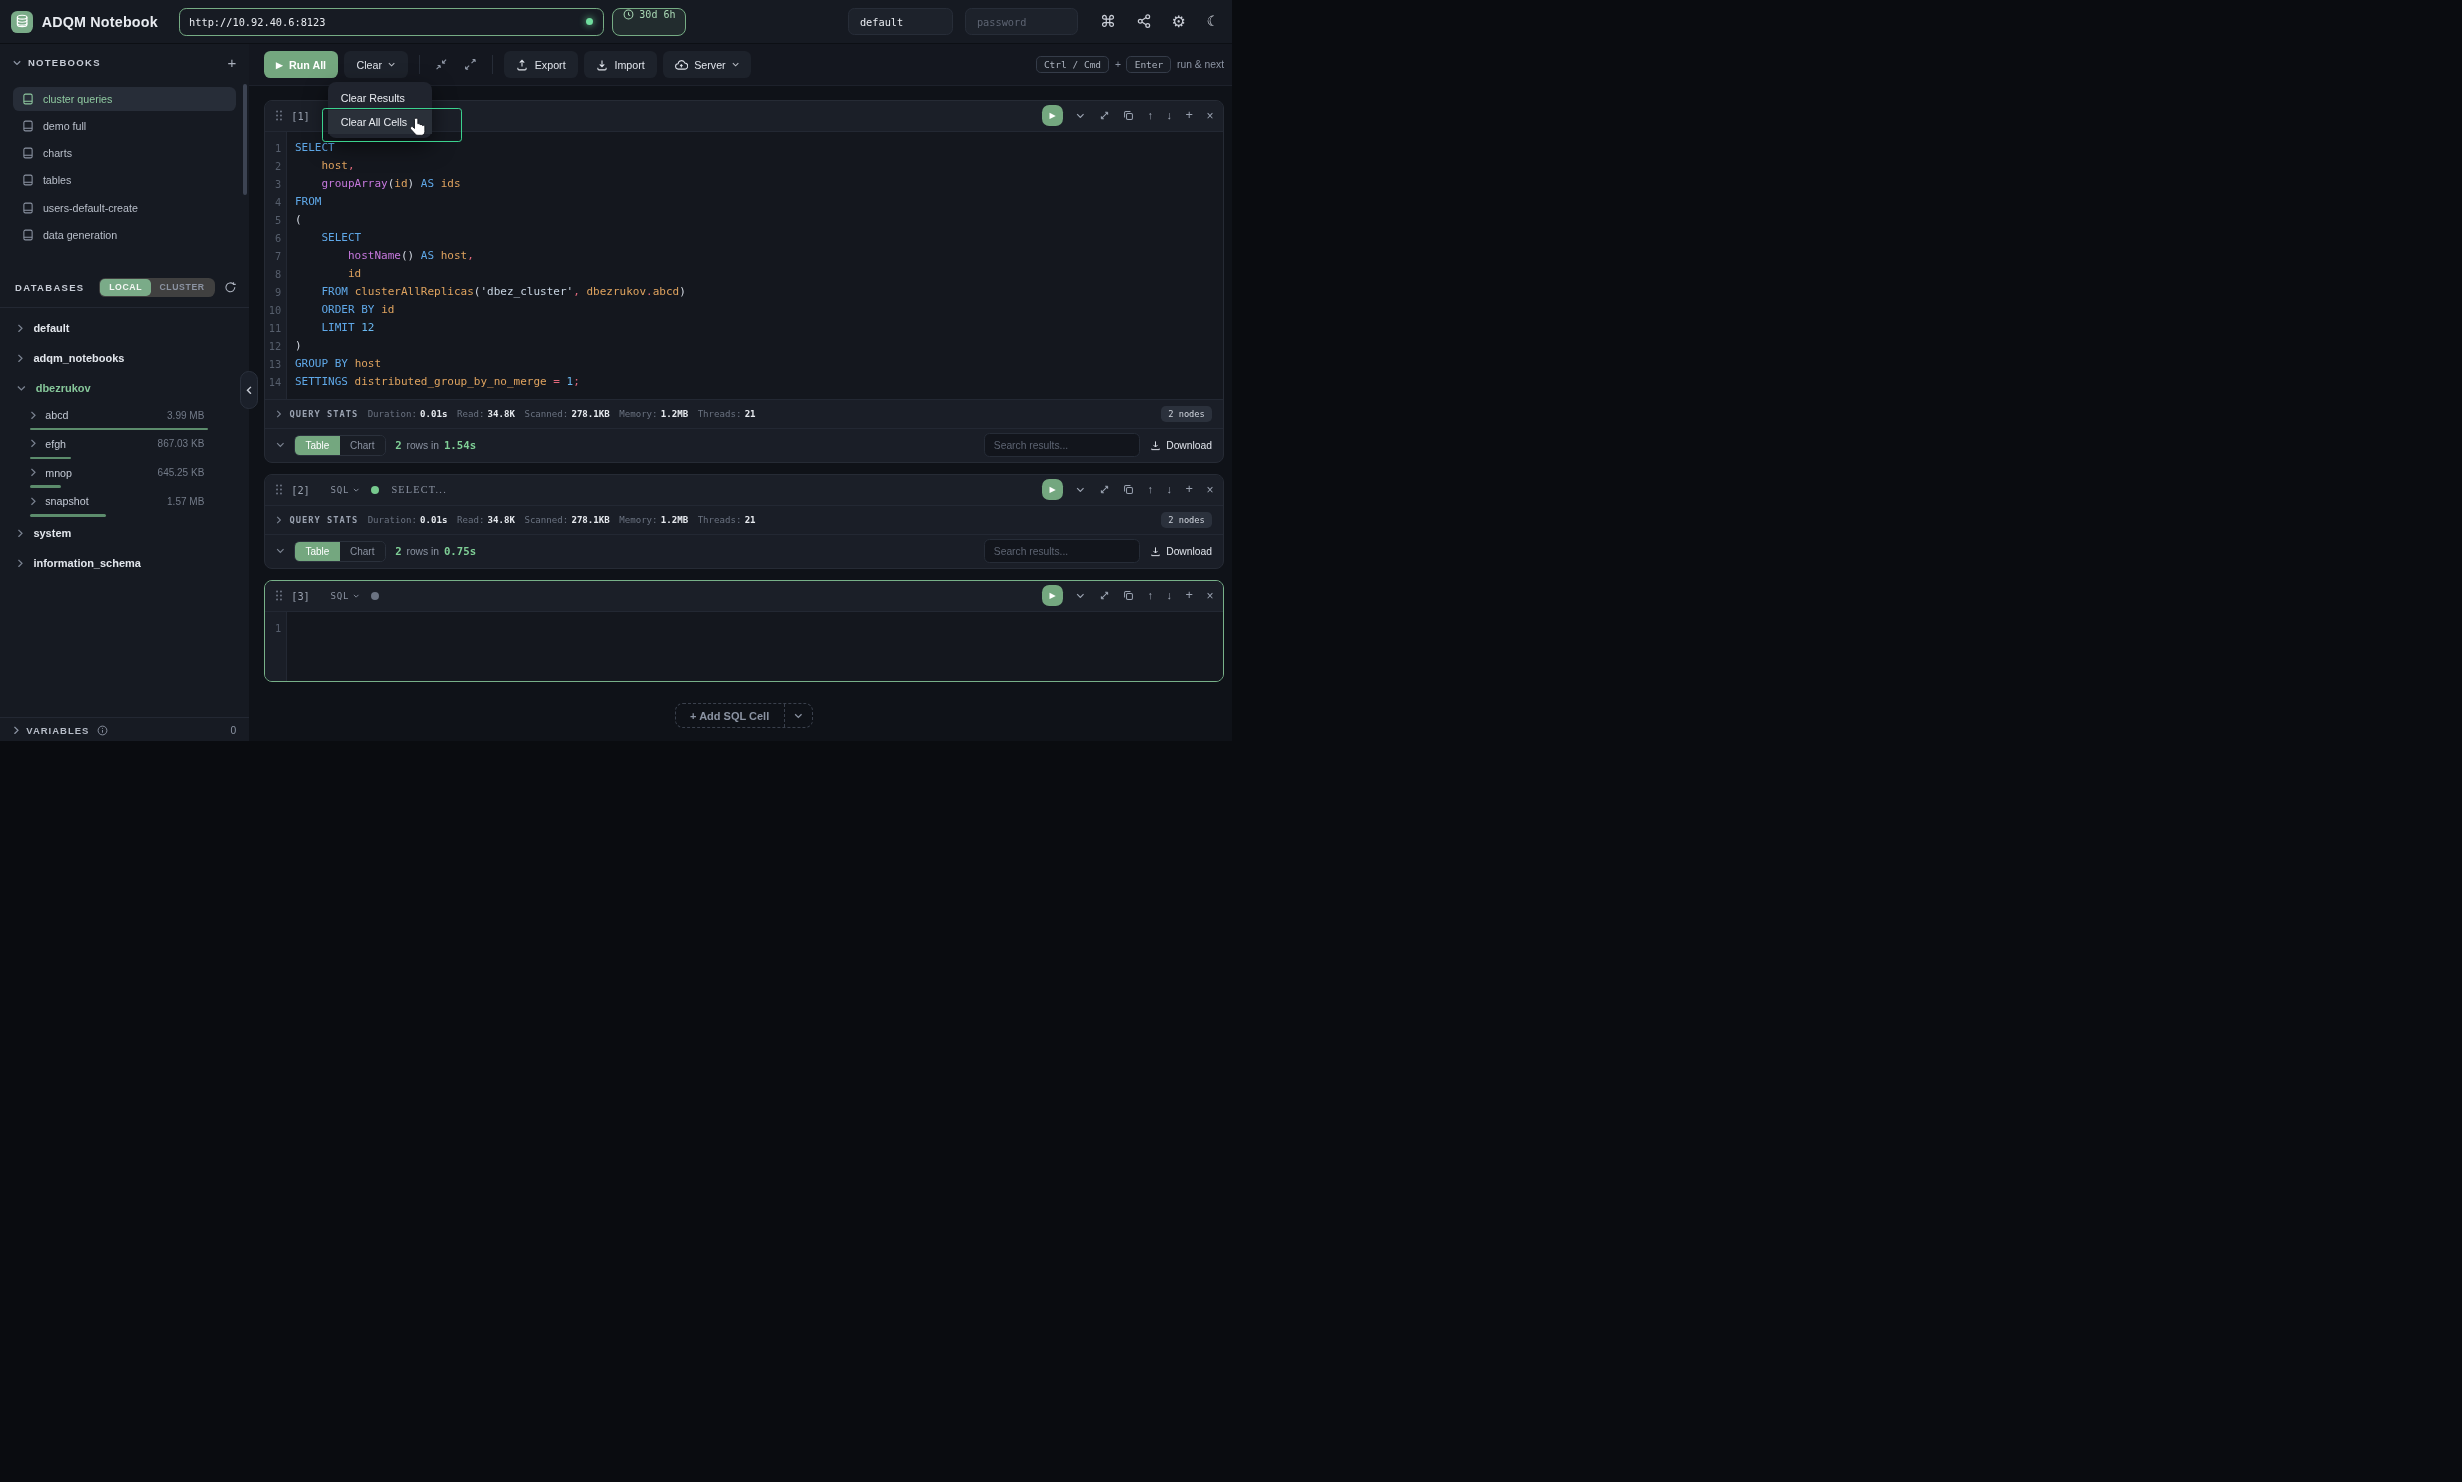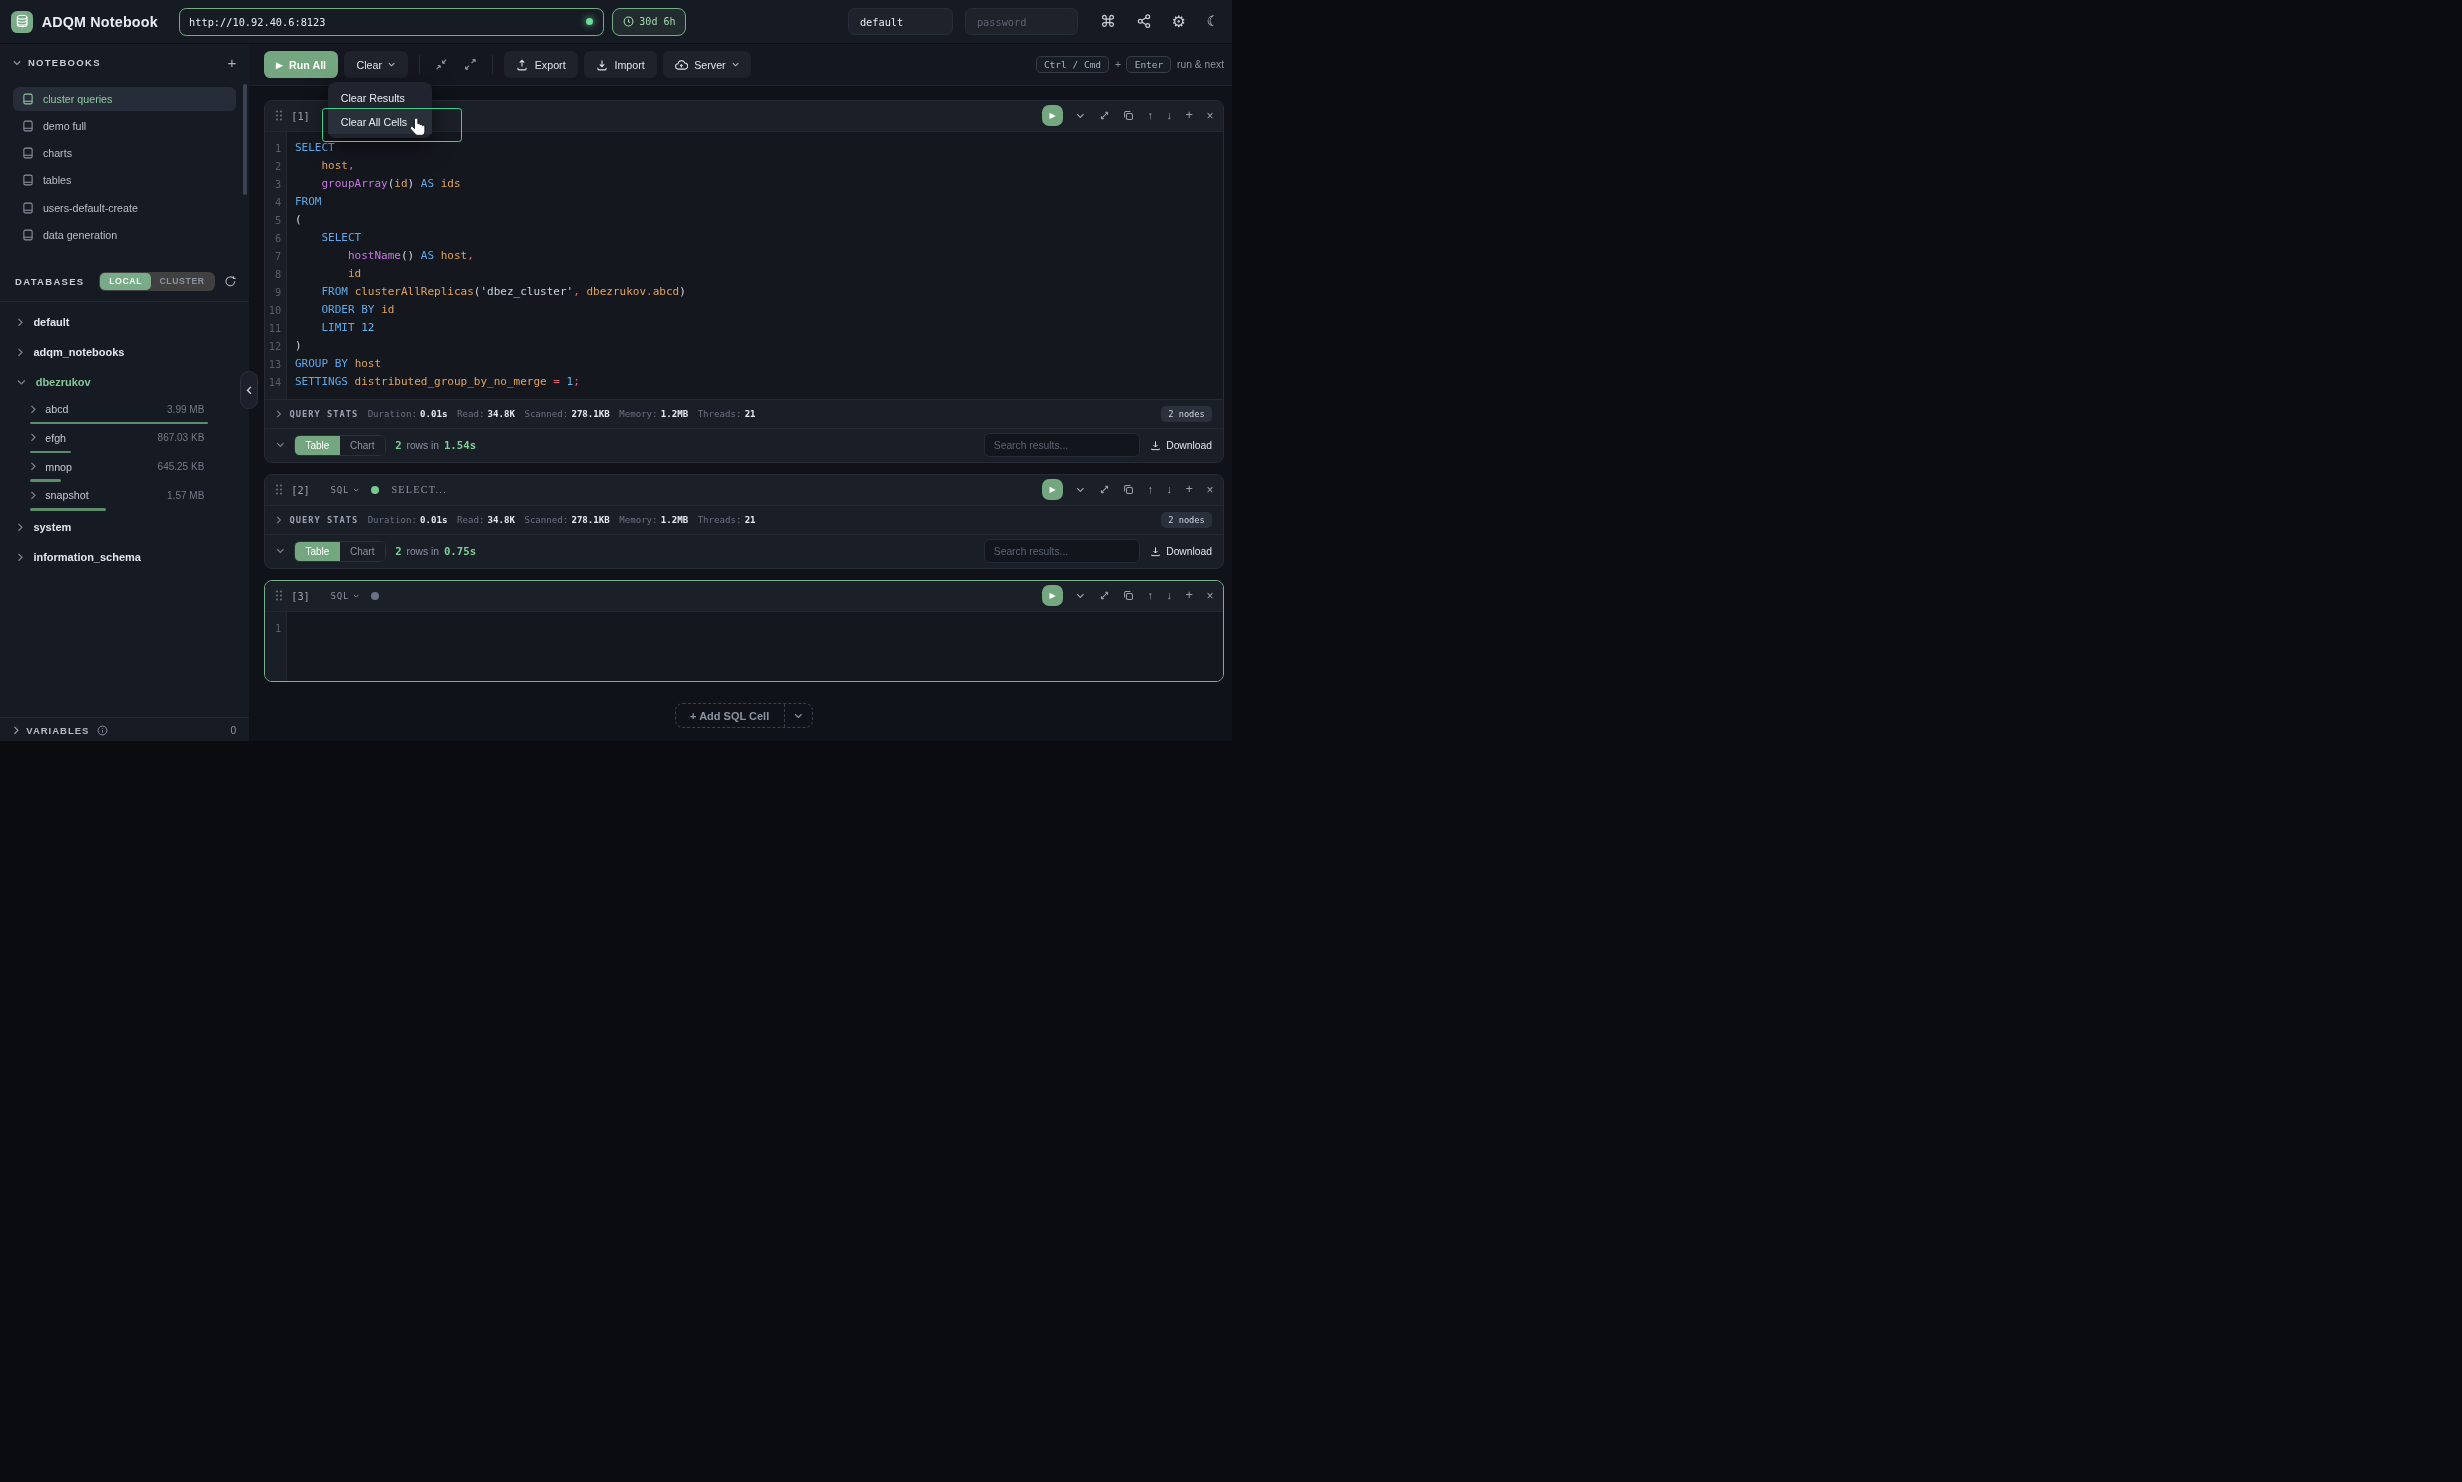--- a/index.html
+++ b/index.html
@@ -32,21 +32,21 @@
   .app{position:relative;width:1232px;height:741px;background:var(--page-bg);overflow:hidden}
   svg{display:block}
 
   
   .topbar{height:44px;background:var(--panel-bg);display:flex;align-items:center;padding:0 11px;border-bottom:0.8px solid #0c0f14}
   .logo{width:22px;height:22px;border-radius:6.4px;background:#7aab88;display:flex;align-items:center;justify-content:center;flex:none}
   .app-title{font-size:14.3px;font-weight:bold;margin:0 20.7px 0 8.7px;letter-spacing:0.2px;white-space:nowrap}
   .url-box{width:425px;height:28px;border:1.2px solid var(--accent-border);background:#171b23;border-radius:7.2px;display:flex;align-items:center;padding:0 9.5px;gap:6.4px}
   .url-box input{flex:1;background:transparent;border:0;outline:0;color:var(--txt);font-size:10.3px;font-family:"DejaVu Sans Mono",monospace}
   .conn-dot{width:7.2px;height:7.2px;border-radius:50%;background:#70dd9e;box-shadow:0 0 6.4px 1.6px rgba(112,221,158,.45);flex:none}
-  .session{margin-left:8.7px;height:28px;border:1.2px solid var(--accent-border);background:rgba(118,172,132,.13);border-radius:8px;display:flex;align-items:center;gap:5.6px;padding:0 9.5px;color:#a9d8b4;font-size:10px}
+  .session{margin-left:8.7px;height:28px;border:1.2px solid var(--accent-border);background:rgba(118,172,132,.13);border-radius:8px;display:flex;align-items:flex-start;gap:5.6px;padding:0 9.5px;color:#a9d8b4;font-size:10px}
   .tb-spacer{flex:1}
   .tb-input{height:27px;border-radius:6.4px;background:var(--input-bg);border:0.8px solid #272d38;color:var(--txt);font-size:10.3px;padding:0 11px;outline:0}
   .tb-input.user{width:105px;margin-right:12px}
   .tb-input.pass{width:113px}
   .tb-input::placeholder{color:var(--txt-4)}
   .tb-icons{display:flex;align-items:center;gap:20.7px;margin-left:22px;color:#c9cdd6;margin-right:1.6px}
   .tb-icons .glyph{font-size:16px;line-height:1;cursor:pointer}
 
   
   .body{display:flex;height:698px}
@@ -57,21 +57,21 @@
   .side-head{display:flex;align-items:center;height:27px;padding:0 12.7px;color:#c7ccd6;margin-top:4.8px}
   .side-head .lbl{font-size:9.5px;font-weight:bold;letter-spacing:1.3px;margin-left:7.2px}
   .side-head .grow{flex:1}
   .plus-btn{font-size:15px;color:#aab0bc;cursor:pointer;line-height:1}
   .nb-list{padding:11px 12.7px 0;}
   .nb-item{height:24px;margin-bottom:3.2px;display:flex;align-items:center;gap:8.7px;padding:0 9.5px;border-radius:6.4px;color:var(--txt-2);font-size:10.7px;cursor:pointer}
   .nb-item.active{background:#272d38;color:#8fc9a0}
   .nb-item .bicon{color:#8b93a2}
   .nb-item.active .bicon{color:#8fc9a0}
   .nb-scroll{position:absolute;right:2.4px;top:40px;width:4px;height:111px;border-radius:2.4px;background:#3c4352}
-  .db-head{margin-top:18px}
+  .db-head{margin-top:24px}
   .seg{display:flex;background:#404040;border-radius:6.4px;padding:1.6px;margin-left:9.5px}
   .seg .chip{font-size:8.7px;font-weight:bold;letter-spacing:0.6px;padding:3.2px 8.7px;border-radius:4.8px;color:var(--txt-3);cursor:pointer}
   .seg .chip.on{background:#7aab88;color:#f4f7f3}
   .refresh{margin-left:8.7px;color:#aab0bc;cursor:pointer}
   .db-divider{border-top:0.8px solid var(--border-soft);margin-top:5.6px}
   .db-tree{padding:9.5px 12.7px 0;flex:1;overflow:hidden}
   .tree-row{display:flex;align-items:center;height:22px;margin-bottom:8px;color:#e2e6ec;font-size:11px;font-weight:600;cursor:pointer}
   .tree-row .chev{color:#7a8290;margin:0 9.5px 0 4.8px}
   .tree-row.open{color:#86c79a}
   .tree-child{margin-left:14.3px;margin-right:32px;margin-bottom:4.8px}

